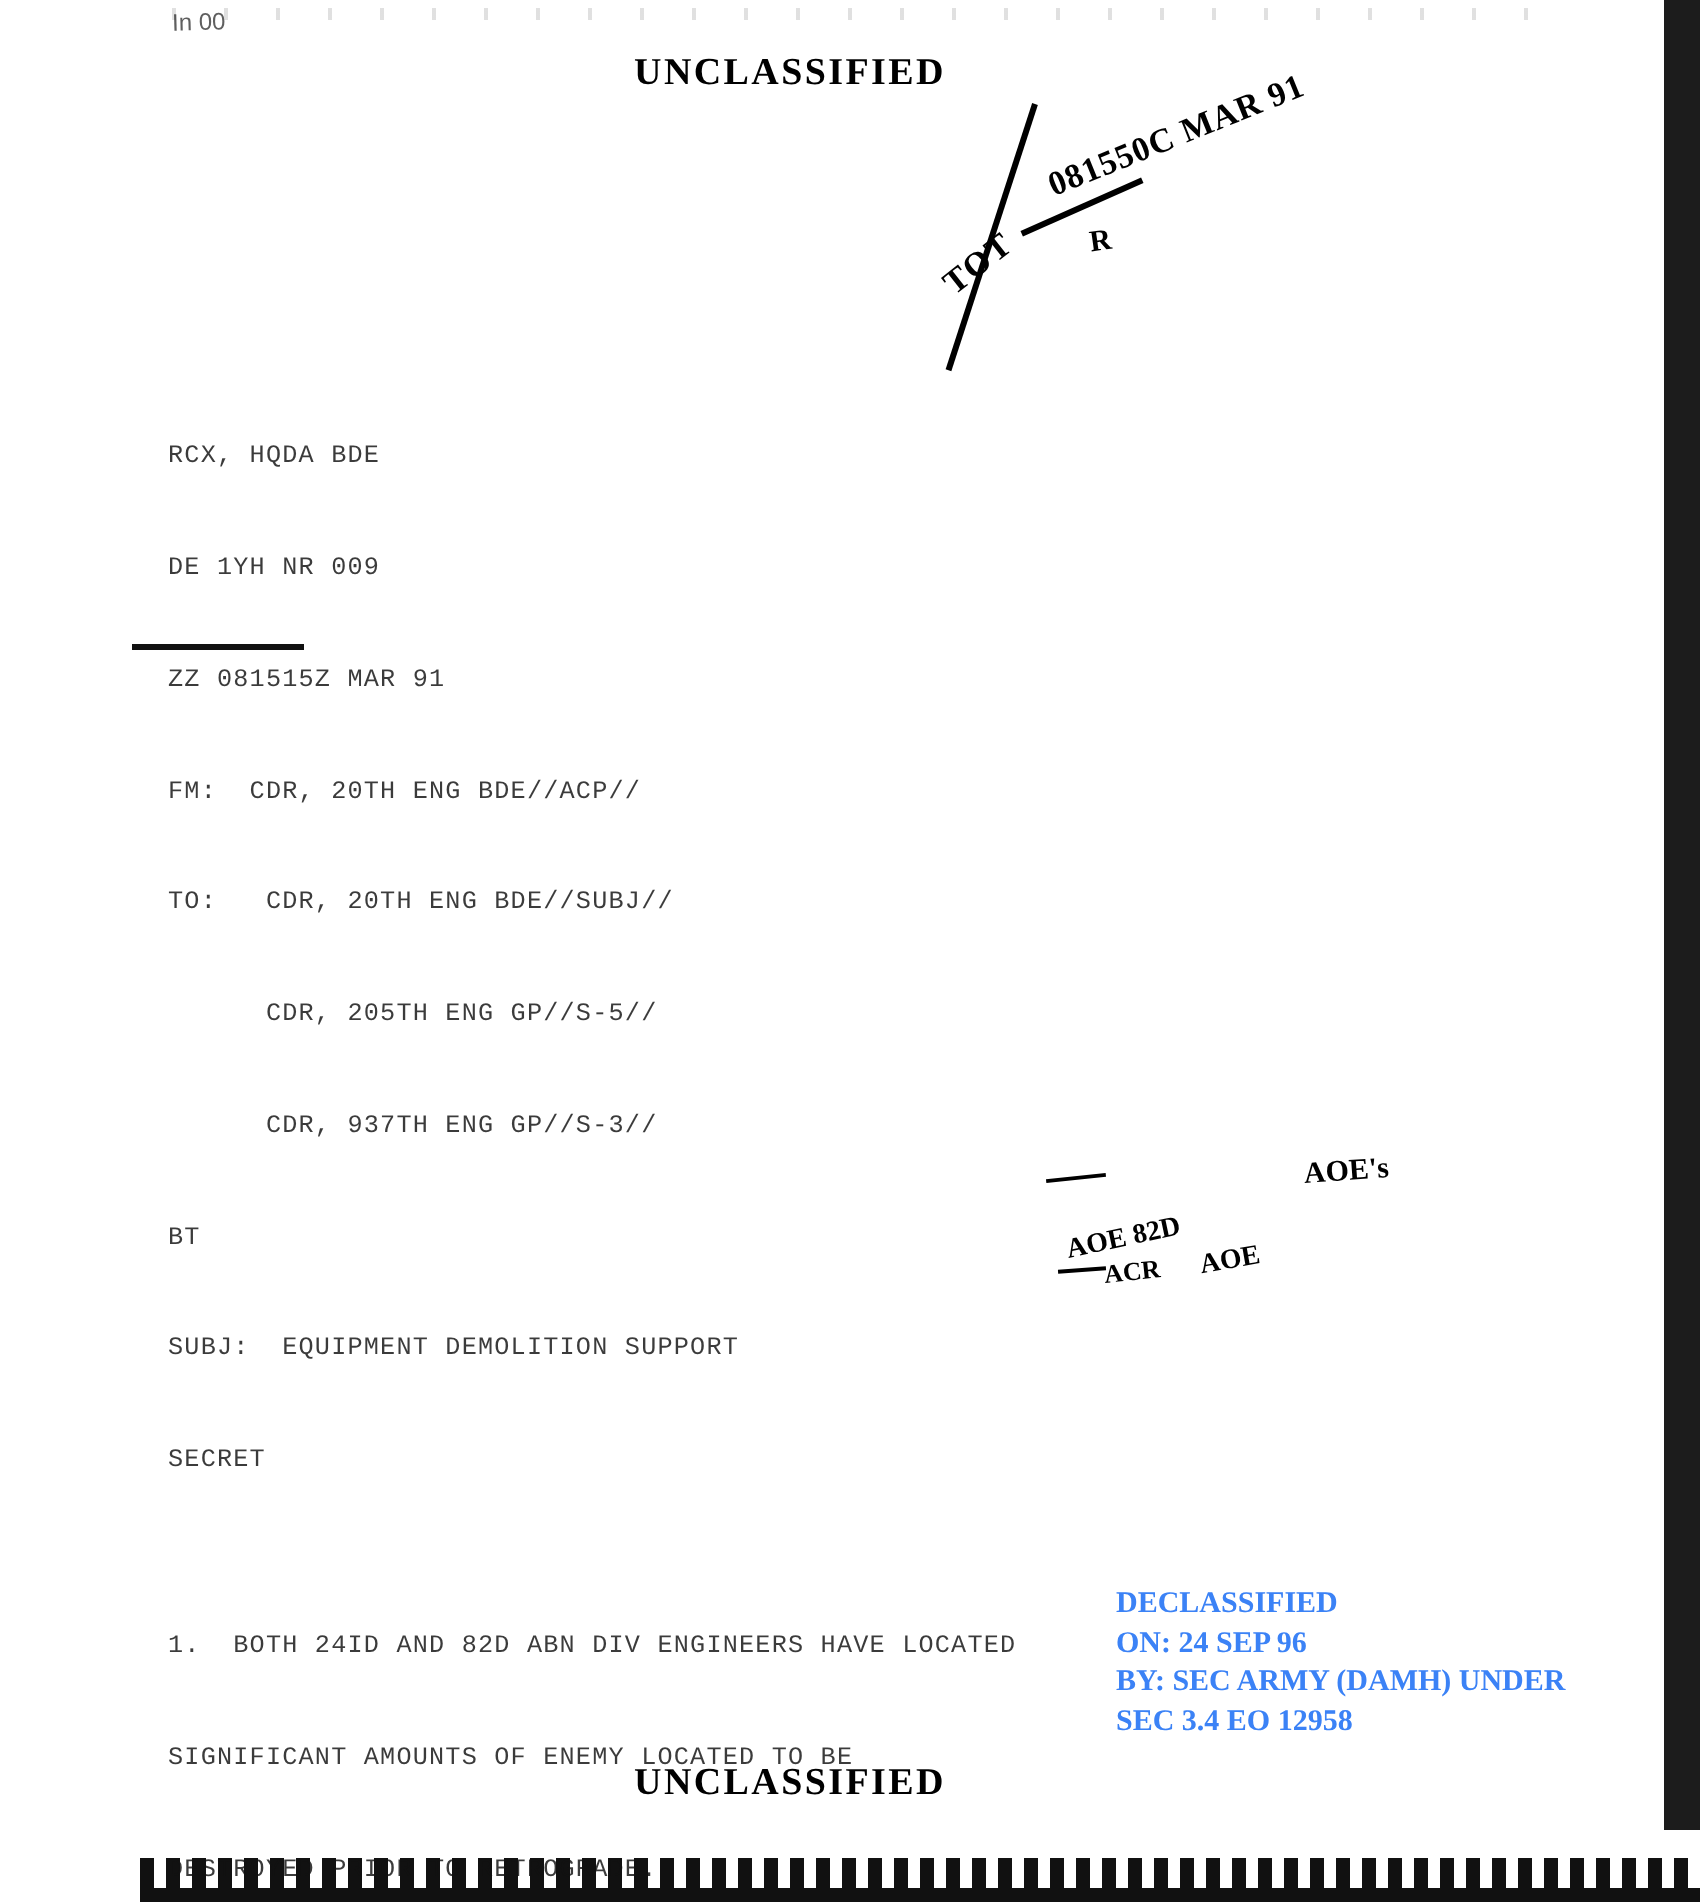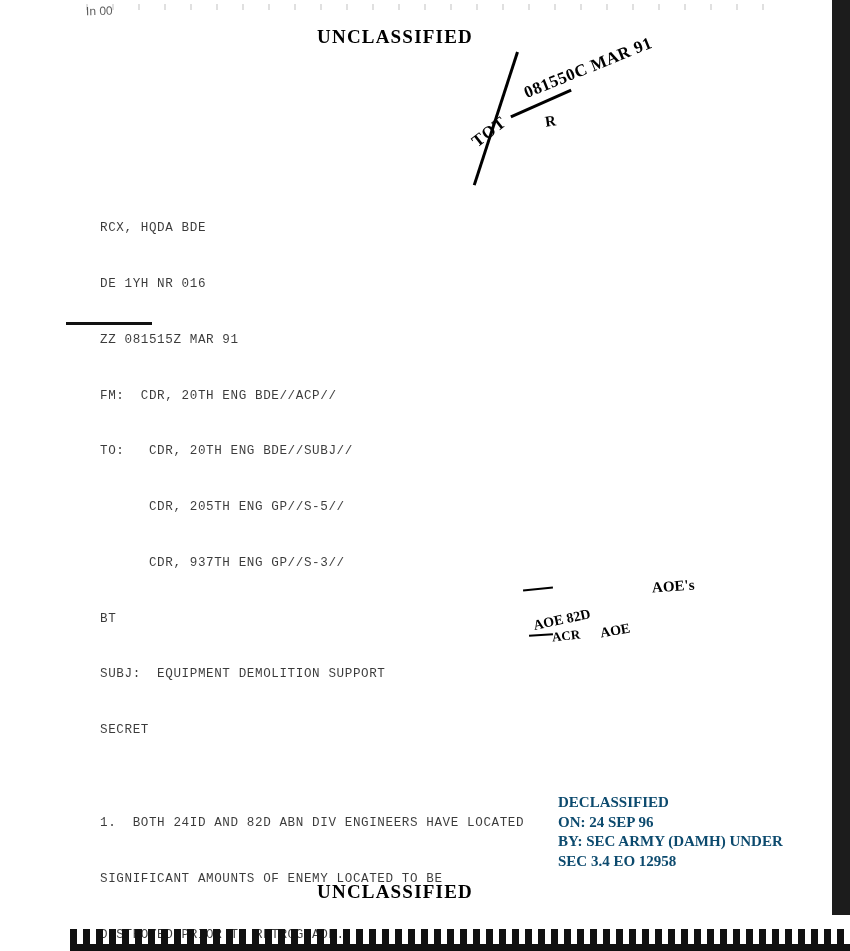--- a/index.html
+++ b/index.html
@@ -98,21 +98,21 @@
     top: 182px;
     width: 600px;
     font-family: "Liberation Mono", monospace;
     font-size: 12.6px;
     line-height: 18.6px;
     letter-spacing: 0.6px;
     color: #111;
     white-space: pre;
     opacity: .82;
   }
-  .tt-line { white-space: pre; display: block; margin-left: 16px; }
+  .tt-line { white-space: pre; display: block; }
   .strike-bar {
     position: absolute;
     left: 66px;
     top: 322px;
     width: 86px;
     height: 3px;
     background: #111;
   }
 
   
@@ -189,21 +189,21 @@
 
   
   #declass {
     position: absolute;
     left: 558px;
     top: 793px;
     font-family: "Liberation Serif", serif;
     font-weight: bold;
     font-size: 15px;
     line-height: 19.5px;
-    color: #0c4a6e;
+    color: #3b82f6;
   }
   #declass div { white-space: nowrap; }
 </style>
 </head>
 <body>
 
 <div id="page">
 
   <div class="top-speckle"></div>
   <div class="scan-edge-right"></div>
@@ -214,21 +214,21 @@
   <div class="hdr-classification" id="top-class">UNCLASSIFIED</div>
 
   <div class="slash" id="slash-1"></div>
   <div class="slash" id="slash-2"></div>
   <div class="hand" id="hand-tot">TOT</div>
   <div class="hand" id="hand-date">081550C MAR 91</div>
   <div class="hand" id="hand-init">R</div>
 
   <div class="teletype">
     <span class="tt-line">RCX, HQDA BDE</span>
-    <span class="tt-line">DE 1YH NR 016</span>
+    <span class="tt-line">DE 1YH NR 009</span>
     <span class="tt-line">ZZ 081515Z MAR 91</span>
     <span class="tt-line">FM:  CDR, 20TH ENG BDE//ACP//</span>
     <span class="tt-line">TO:   CDR, 20TH ENG BDE//SUBJ//</span>
     <span class="tt-line">      CDR, 205TH ENG GP//S-5//</span>
     <span class="tt-line">      CDR, 937TH ENG GP//S-3//</span>
     <span class="tt-line">BT</span>
     <span class="tt-line">SUBJ:  EQUIPMENT DEMOLITION SUPPORT</span>
     <span class="tt-line">SECRET</span>
     <span class="tt-line"></span>
     <span class="tt-line">1.  BOTH 24ID AND 82D ABN DIV ENGINEERS HAVE LOCATED</span>

